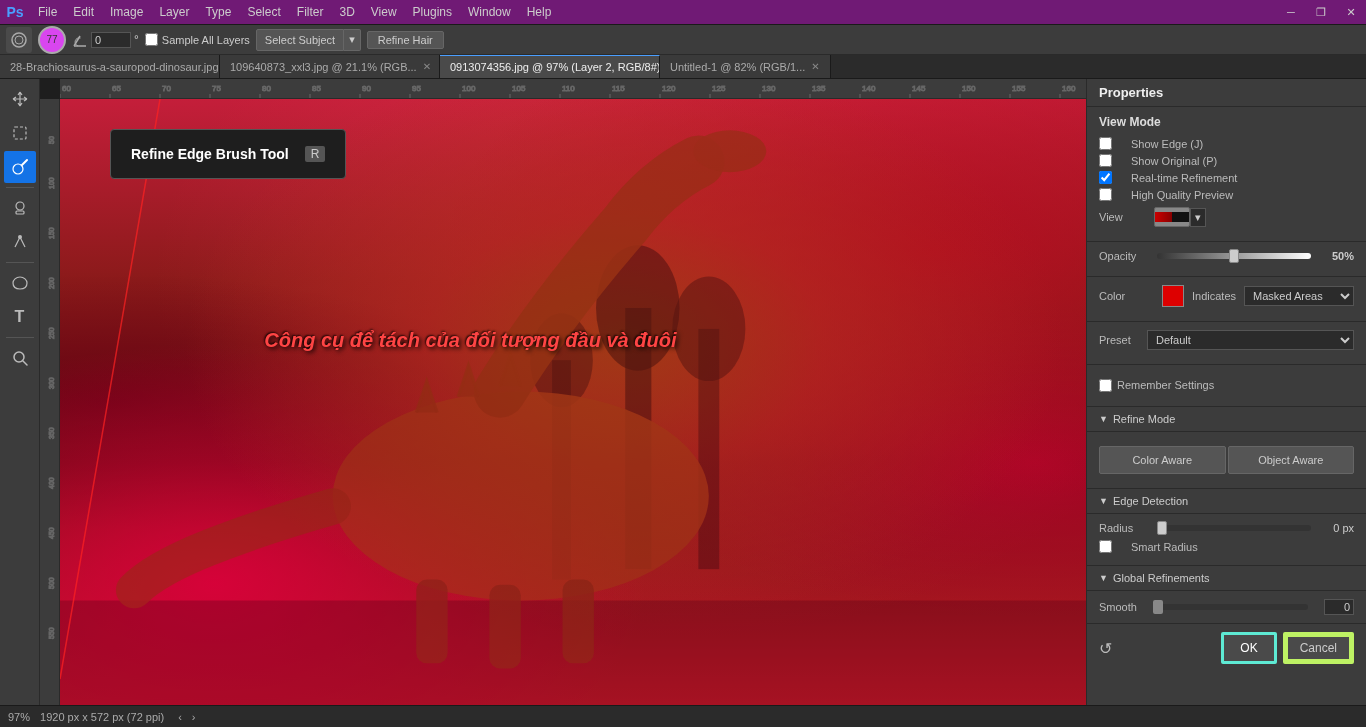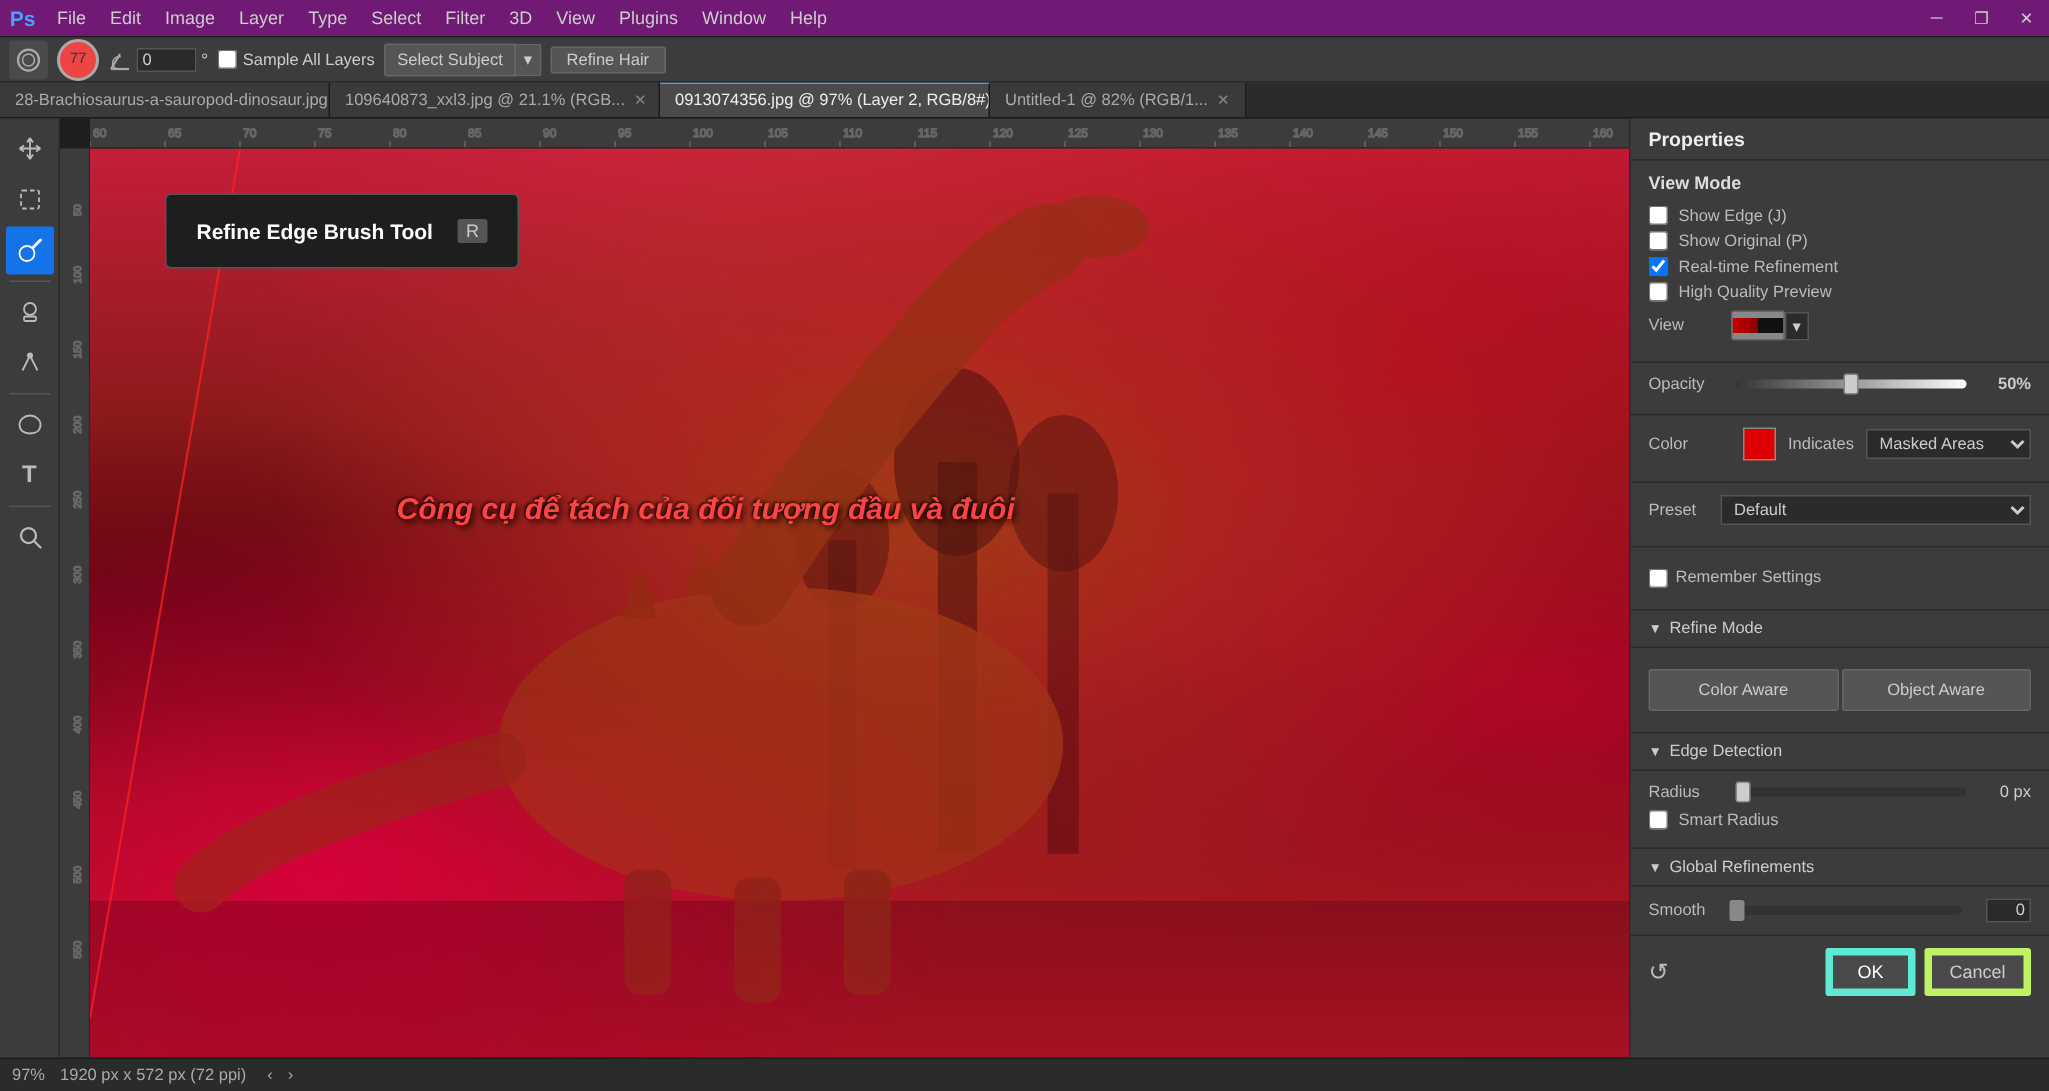--- a/index.html
+++ b/index.html
@@ -14,21 +14,21 @@
     #menubar .menu-item { padding: 0 8px; height: 25px; display: flex; align-items: center; cursor: pointer; font-size: 12px; color: #ccc; }
     #menubar .win-controls { margin-left: auto; display: flex; }
     #menubar .win-btn { width: 30px; height: 25px; display: flex; align-items: center; justify-content: center; cursor: pointer; font-size: 11px; color: #ccc; }
 
     
     #optionsbar {
       width: 100%; height: 30px; background: #3c3c3c; display: flex; align-items: center;
       border-bottom: 1px solid #2a2a2a; padding: 0 6px; gap: 6px;
     }
     .opt-circle {
-      width: 28px; height: 28px; border-radius: 50%; background: #ef4444;
+      width: 28px; height: 28px; border-radius: 50%; background: #d946ef;
       border: 2px solid #aaa; display: flex; align-items: center; justify-content: center;
       font-size: 10px; color: #333;
     }
     .opt-input { background: #2b2b2b; border: 1px solid #555; color: #ccc; font-size: 11px; width: 40px; padding: 1px 3px; }
     .opt-checkbox { display: flex; align-items: center; gap: 4px; font-size: 11px; color: #ccc; }
     .opt-checkbox input { cursor: pointer; }
     .refine-hair-btn {
       background: #555; border: 1px solid #666; color: #ccc; font-size: 11px;
       padding: 2px 10px; cursor: pointer; border-radius: 2px;
     }
@@ -125,21 +125,21 @@
     #panel {
       width: 280px; background: #3c3c3c; border-left: 1px solid #2a2a2a;
       overflow-y: auto; overflow-x: hidden;
     }
     .panel-header {
       height: 28px; background: #3c3c3c; display: flex; align-items: center;
       padding: 0 12px; border-bottom: 1px solid #2a2a2a; font-size: 13px; font-weight: bold; color: #eee;
     }
     .panel-section { padding: 8px 12px; border-bottom: 1px solid #2a2a2a; }
     .panel-label { font-size: 11px; color: #bbb; min-width: 55px; }
-    .panel-check { display: flex; align-items: center; gap: 7px; font-size: 11px; color: #bbb; margin-bottom: 4px; }
+    .panel-check { display: flex; align-items: center; gap: 19px; font-size: 11px; color: #bbb; margin-bottom: 4px; }
     .panel-check input[type=checkbox] { cursor: pointer; }
 
     
     .view-mode-row { display: flex; align-items: center; margin-bottom: 6px; }
     .view-swatch { width: 36px; height: 20px; display: flex; align-items: center; justify-content: center; border: 1px solid #666; background: #888; cursor: pointer; border-radius: 2px; overflow: hidden; }
     .view-dropdown { background: #2b2b2b; border: 1px solid #555; color: #ccc; font-size: 11px; padding: 2px 4px; cursor: pointer; }
 
     
     .opacity-row { display: flex; align-items: center; gap: 8px; margin-bottom: 6px; }
     .opacity-label { font-size: 11px; color: #bbb; min-width: 50px; }
@@ -204,21 +204,21 @@
 
     
     #statusbar {
       width: 100%; height: 22px; background: #2b2b2b; border-top: 1px solid #1a1a1a;
       display: flex; align-items: center; padding: 0 8px; gap: 10px; font-size: 11px; color: #aaa;
     }
 
     
     .panel-bottom { padding: 8px 12px; display: flex; justify-content: space-between; align-items: center; }
     .reset-btn { background: none; border: none; color: #bbb; cursor: pointer; font-size: 16px; }
-    .ok-btn { background: #4a4a4a; border: 5px solid #5eead4; color: #fff; font-size: 12px; padding: 4px 16px; cursor: pointer; border-radius: 2px; }
+    .ok-btn { background: #4a4a4a; border: 3px solid #5eead4; color: #fff; font-size: 12px; padding: 4px 16px; cursor: pointer; border-radius: 2px; }
     .cancel-btn { background: #4a4a4a; border: 5px solid #bef264; color: #ccc; font-size: 12px; padding: 4px 12px; cursor: pointer; border-radius: 2px; }
 
     
     .smooth-row { display: flex; align-items: center; gap: 8px; }
     .smooth-label { font-size: 11px; color: #bbb; }
     .smooth-track {
       flex: 1; height: 6px; background: #333; border-radius: 3px; position: relative;
     }
   </style>
 </head>

